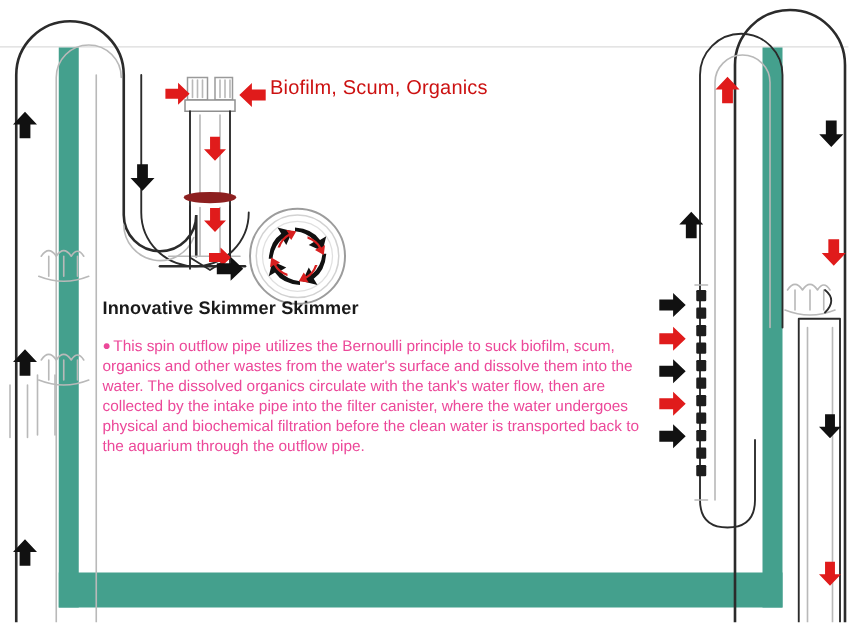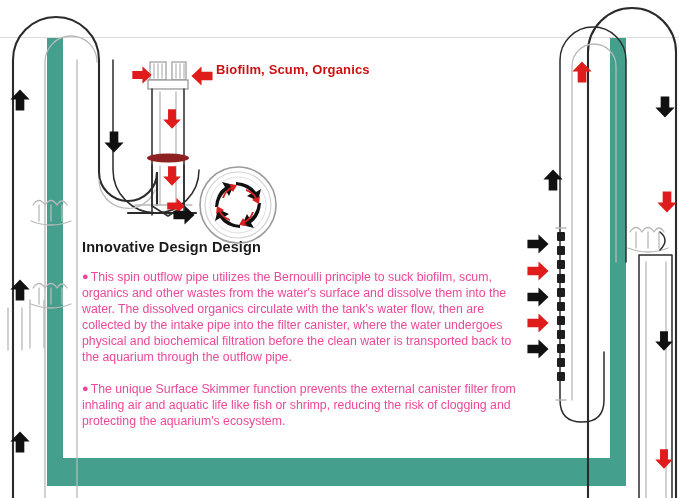--- a/index.html
+++ b/index.html
@@ -62,22 +62,22 @@
   .bullet-para .dot{
     font-size:11px;
     line-height:1;
     vertical-align:1px;
     padding-right:2px;
   }
 
   
   .callout-label{
     left:216px; top:62px;
-    font-size:13px;
-    font-weight:bold;
+    font-size:16px;
+    font-weight:normal;
     color:#cc1111;
     white-space:nowrap;
     letter-spacing:0.15px;
   }
 
   
   .arrow{position:absolute;}
   .arrow svg{display:block;}
 </style>
 </head>
@@ -306,24 +306,21 @@
       <div class="arrow" style="left: 653px; top: 448px; width: 22px; height: 22px;">
         <svg width="22" height="22" viewBox="0 0 100 100" style="transform:rotate(180deg)">
           <path d="M50,6 L90,48 L68,48 L68,94 L32,94 L32,48 L10,48 Z" fill="#e01b1b"></path>
         </svg>
       </div>
     </div>
 
   <div class="abs callout-label">Biofilm, Scum, Organics</div>
 
   <div class="abs text-panel">
-    <div class="panel-title">Innovative Design Design</div>
+    <div class="panel-title">Innovative Skimmer Skimmer</div>
 
     <p class="bullet-para">
       <span class="dot">●</span><span>This spin outflow pipe utilizes the Bernoulli principle to suck biofilm, scum, organics and other wastes from the water's surface and dissolve them into the water. The dissolved organics circulate with the tank's water flow, then are collected by the intake pipe into the filter canister, where the water undergoes physical and biochemical filtration before the clean water is transported back to the aquarium through the outflow pipe.</span>
     </p>
 
-    <p class="bullet-para">
-      <span class="dot">●</span><span>The unique Surface Skimmer function prevents the external canister filter from inhaling air and aquatic life like fish or shrimp, reducing the risk of clogging and protecting the aquarium's ecosystem.</span>
-    </p>
   </div>
 
 </div>
 
 </body></html>

